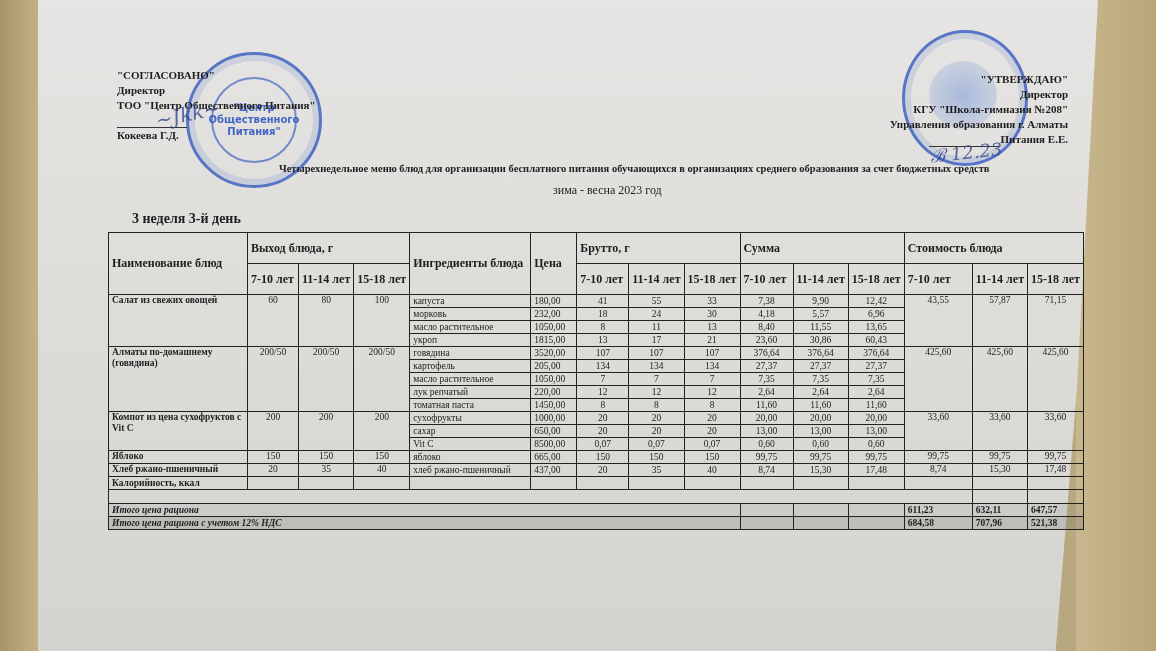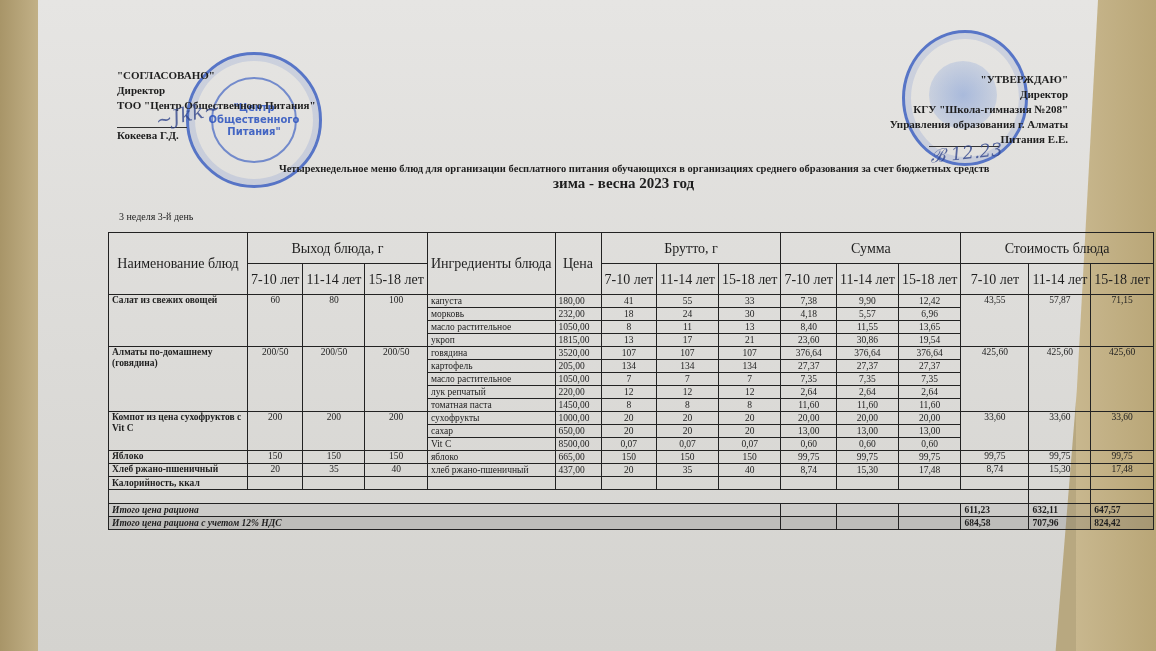--- a/index.html
+++ b/index.html
@@ -42,31 +42,31 @@
   }
   .stamp-right { left:902px; top:30px; width:120px; height:130px; }
   .stamp-right .inner {
     position:absolute; left:24px; top:28px; width:68px; height:68px; border-radius:50%;
     background:radial-gradient(circle, rgba(60,110,210,0.35), rgba(60,110,210,0.08));
   }
   .signature {
     position:absolute; font-family:"DejaVu Serif",serif; font-style:italic; color:rgba(50,70,140,0.8);
   }
   .title1 { position:absolute; left:243px; top:163px; font-size:10.5px; font-weight:bold;margin-left:36px; }
-  .title2 { position:absolute; left:553px; top:175px; font-size:15px; font-weight:bold; }
-  .day-label { position:absolute; left:119px; top:211px; font-size:10px; font-weight:normal; }
+  .title2 { position:absolute; left:553px; top:183px; font-size:12px; font-weight:normal; }
+  .day-label { position:absolute; left:132px; top:211px; font-size:14px; font-weight:bold; }
 
   table.menu {
     position:absolute; left:108px; top:232px; border-collapse:collapse;
     font-size:9.5px; table-layout:fixed;
   }
   table.menu td, table.menu th {
     border:1px solid #222; padding:0 3px; height:12px; line-height:11px; white-space:nowrap; overflow:hidden;
   }
-  table.menu th { font-weight:normal; text-align:center; font-size:14px; }
+  table.menu th { font-weight:bold; text-align:left; font-size:12px; }
   table.menu th.h-top { height:30px; }
   table.menu th.h-sub { height:30px; }
   .c { text-align:center; }
   .r { text-align:left; }
   .top { vertical-align:top; }
   .dish { white-space:normal !important; vertical-align:top;font-weight:bold; }
   .bold { font-weight:bold; }
   .ital { font-style:italic; font-weight:bold; }
   .shade { background:rgba(120,120,120,0.12); }
   .shade2 { background:rgba(100,100,100,0.22); }
@@ -188,21 +188,21 @@
         <td class="c">13,65</td>
       </tr>
       <tr>
         <td>укроп</td>
         <td class="r">1815,00</td>
         <td class="c">13</td>
         <td class="c">17</td>
         <td class="c">21</td>
         <td class="c">23,60</td>
         <td class="c">30,86</td>
-        <td class="c">19,54</td>
+        <td class="c">60,43</td>
       </tr>
       <tr>
         <td class="dish" rowspan="5">Алматы по-домашнему (говядина)</td>
         <td class="c top" rowspan="5">200/50</td>
         <td class="c top" rowspan="5">200/50</td>
         <td class="c top" rowspan="5">200/50</td>
         <td>говядина</td>
         <td class="r">3520,00</td>
         <td class="c">107</td>
         <td class="c">107</td>
@@ -358,16 +358,16 @@
     <td class="r bold">632,11</td>
     <td class="r bold">647,57</td>
   </tr>
   <tr class="shade2">
     <td colspan="9" class="ital">Итого цена рациона с учетом 12% НДС</td>
     <td></td>
         <td></td>
         <td></td>
     <td class="r bold">684,58</td>
     <td class="r bold">707,96</td>
-    <td class="r bold">824,42</td>
+    <td class="r bold">521,38</td>
   </tr>
 </tbody>
   </table>
 
 </body></html>

